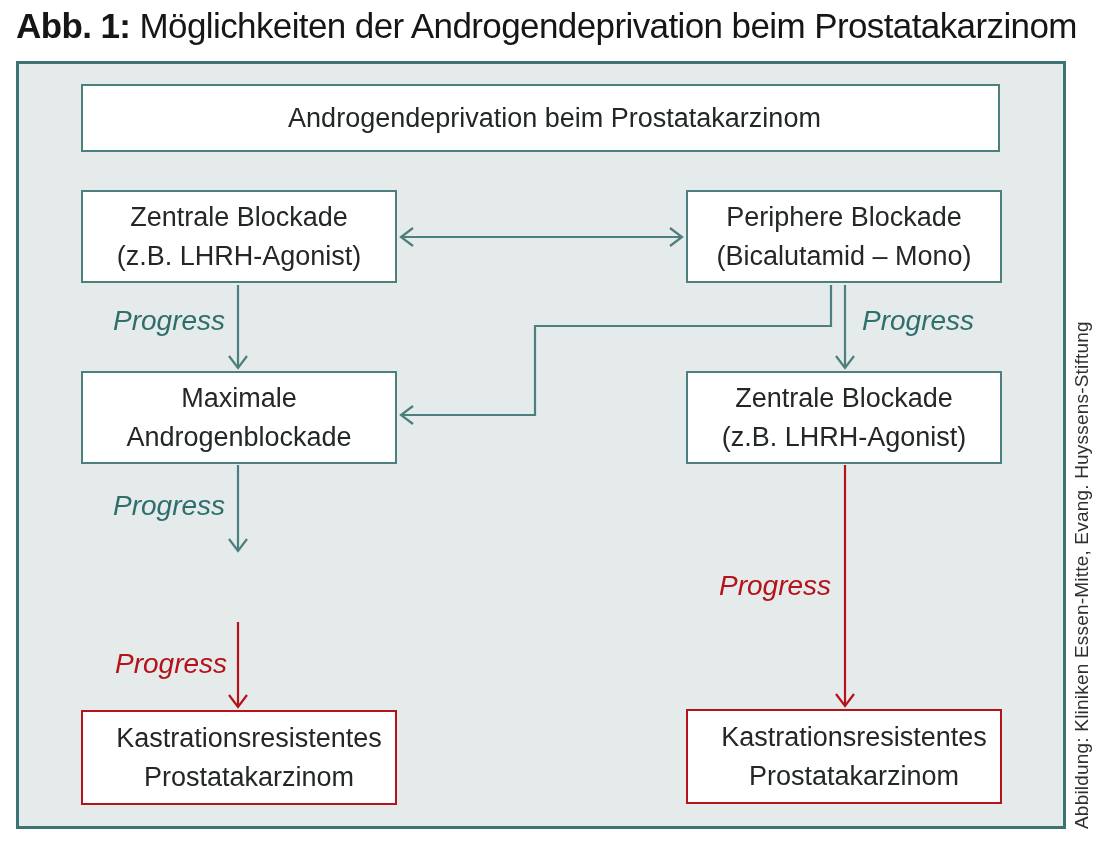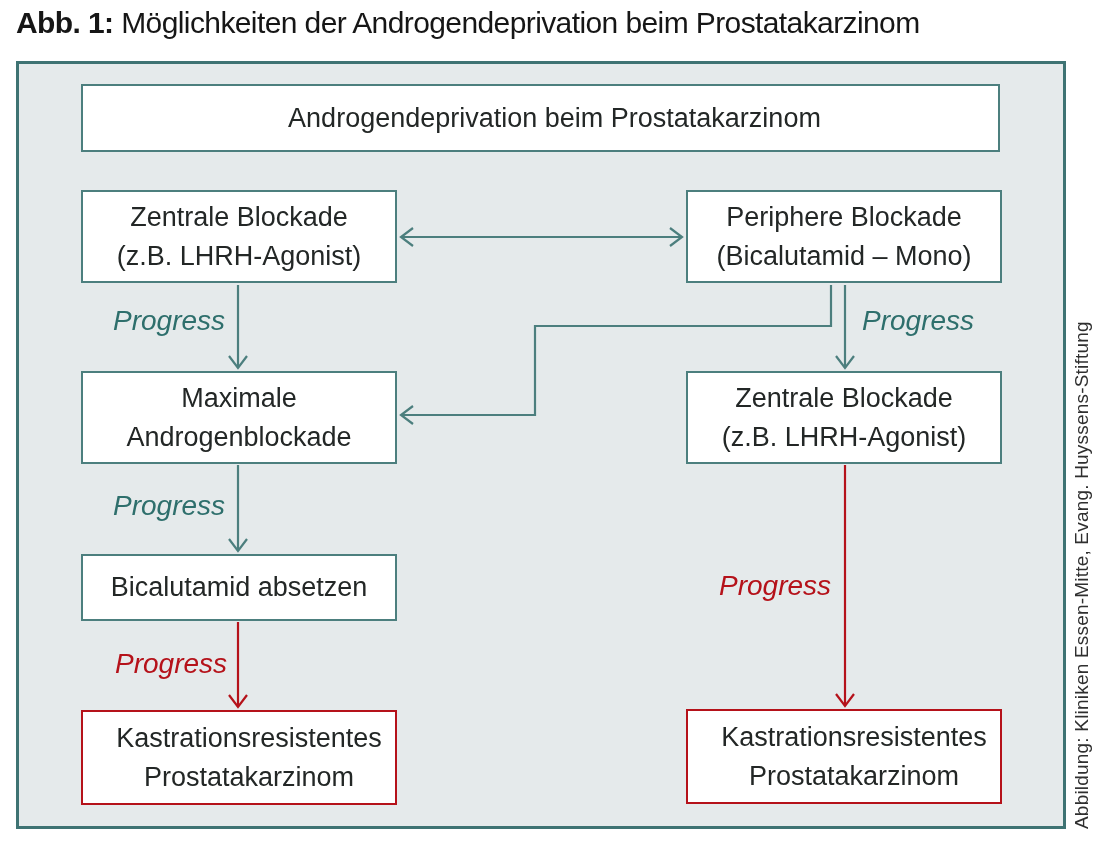--- a/index.html
+++ b/index.html
@@ -7,21 +7,21 @@
     width: 1100px; height: 858px;
     background: #ffffff;
     font-family: "Liberation Sans", sans-serif;
     position: relative;
     overflow: hidden;
   }
   .stage { position: absolute; left: 0; top: 0; width: 1100px; height: 858px; }
 
   .fig-title {
     position: absolute; left: 16px; top: 6px;
-    font-size: 30px; letter-spacing: -0.6px; color: #161616;
+    font-size: 35px; letter-spacing: -0.6px; color: #161616;
     white-space: nowrap;
   }
   .fig-title .bold { font-weight: bold; }
 
   .panel {
     position: absolute; left: 16px; top: 61px;
     width: 1050px; height: 768px;
     box-sizing: border-box;
     background: #e5eaeb;
     border: 3px solid #3e7373;
@@ -147,23 +147,20 @@
   <div class="node node-rt">
     <span>Periphere Blockade</span>
     <span>(Bicalutamid – Mono)</span>
   </div>
 
   <div class="node node-rm">
     <span>Zentrale Blockade</span>
     <span>(z.B. LHRH-Agonist)</span>
   </div>
 
-  <div class="node node-ll">
-    <span>Bicalutamid absetzen</span>
-  </div>
 
   <div class="node node-le red">
     <span>Kastrationsresistentes</span>
     <span>Prostatakarzinom</span>
   </div>
 
   <div class="node node-re red">
     <span>Kastrationsresistentes</span>
     <span>Prostatakarzinom</span>
   </div>

